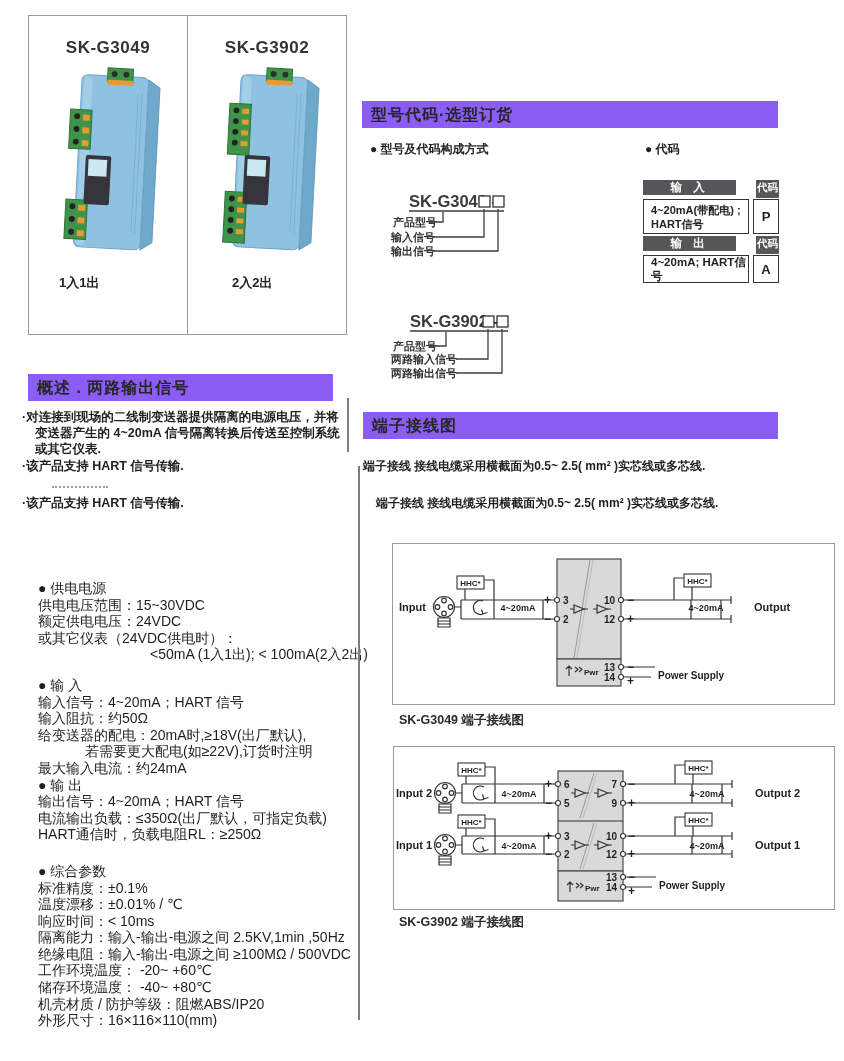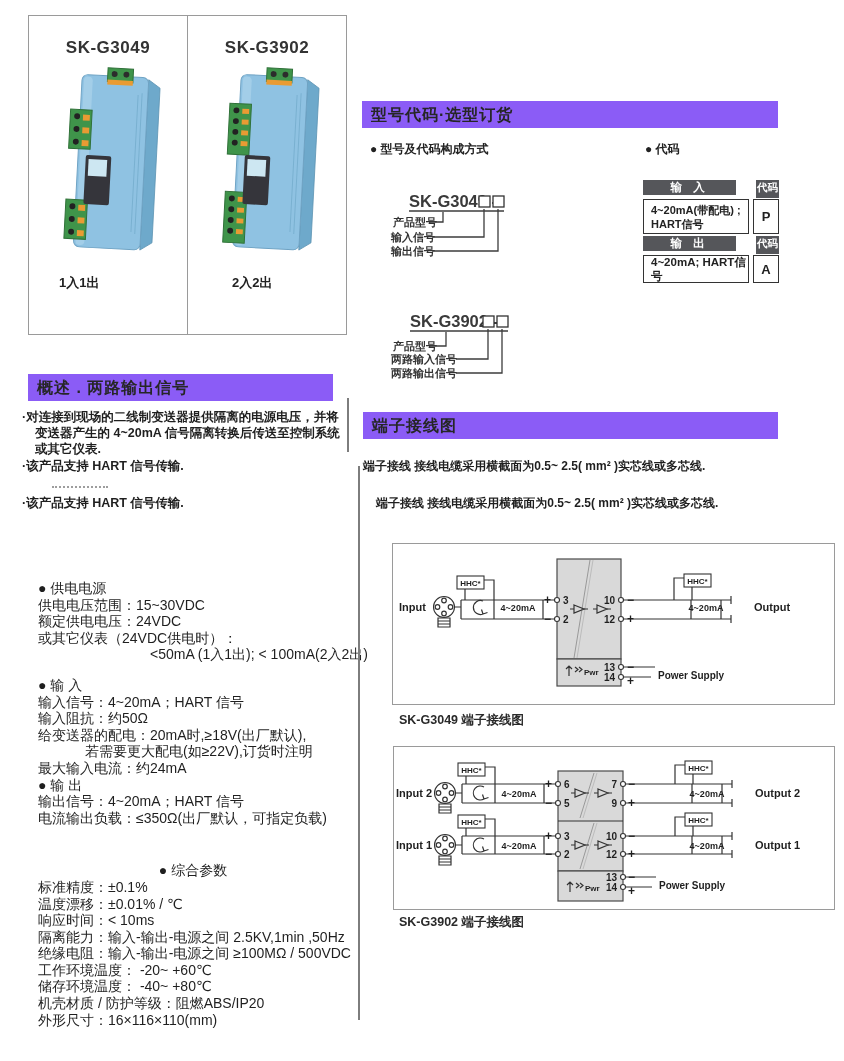--- a/index.html
+++ b/index.html
@@ -33,21 +33,21 @@
   .ctable .b1{width:106px;font-size:11px;font-weight:600;padding:3px 0 2px 7px;line-height:14px;}
   .ctable .b2{width:26px;display:flex;align-items:center;justify-content:center;font-size:13px;font-weight:700;}
   
   .desc{position:absolute;left:22px;top:409px;width:320px;font-size:12.5px;font-weight:600;line-height:16.2px;color:#1f1f1f;}
   .desc .ind{margin-left:13px;}
   .faded-frag{margin-top:12px;margin-left:30px;width:56px;border-top:2px dotted #9d9d9d;height:0;}
   .desc .last{margin-top:7px;}
   .specs{position:absolute;left:38px;top:580px;width:310px;font-size:14px;font-weight:500;line-height:16.6px;color:#1f1f1f;}
   .specs div{white-space:nowrap;}
   .mt14{margin-top:14px;}
-  .mt20{margin-top:36px;text-align:center;}
+  .mt20{margin-top:20px;}
   .ind47{margin-left:47px;}
   .ind112{margin-left:112px;}
   
   .vline{position:absolute;width:2px;background:#7d7d7d;}
   
   .note{position:absolute;font-size:12px;font-weight:600;color:#1f1f1f;}
   .diagram-box{position:absolute;border:1px solid #9a9a9a;background:#fff;}
   .caption{position:absolute;font-size:12.5px;font-weight:600;color:#2a2a2a;}
   svg text{font-family:"Liberation Sans","DejaVu Sans",sans-serif;fill:#1f1f1f;}
   .w{stroke:#333;stroke-width:1.2;fill:none;}
@@ -216,20 +216,21 @@
     <div class="ind112">&lt;50mA (1入1出); &lt; 100mA(2入2出)</div>
     <div class="mt14">● 输 入</div>
     <div>输入信号：4~20mA；HART 信号</div>
     <div>输入阻抗：约50Ω</div>
     <div>给变送器的配电：20mA时,≥18V(出厂默认),</div>
     <div class="ind47">若需要更大配电(如≥22V),订货时注明</div>
     <div>最大输入电流：约24mA</div>
     <div>● 输 出</div>
     <div>输出信号：4~20mA；HART 信号</div>
     <div>电流输出负载：≤350Ω(出厂默认，可指定负载)</div>
+    <div>HART通信时，负载电阻RL：≥250Ω</div>
     <div class="mt20">● 综合参数</div>
     <div>标准精度：±0.1%</div>
     <div>温度漂移：±0.01% / ℃</div>
     <div>响应时间：&lt; 10ms</div>
     <div>隔离能力：输入-输出-电源之间 2.5KV,1min ,50Hz</div>
     <div>绝缘电阻：输入-输出-电源之间 ≥100MΩ / 500VDC</div>
     <div>工作环境温度： -20~ +60℃</div>
     <div>储存环境温度： -40~ +80℃</div>
     <div>机壳材质 / 防护等级：阻燃ABS/IP20</div>
     <div>外形尺寸：16×116×110(mm)</div>

